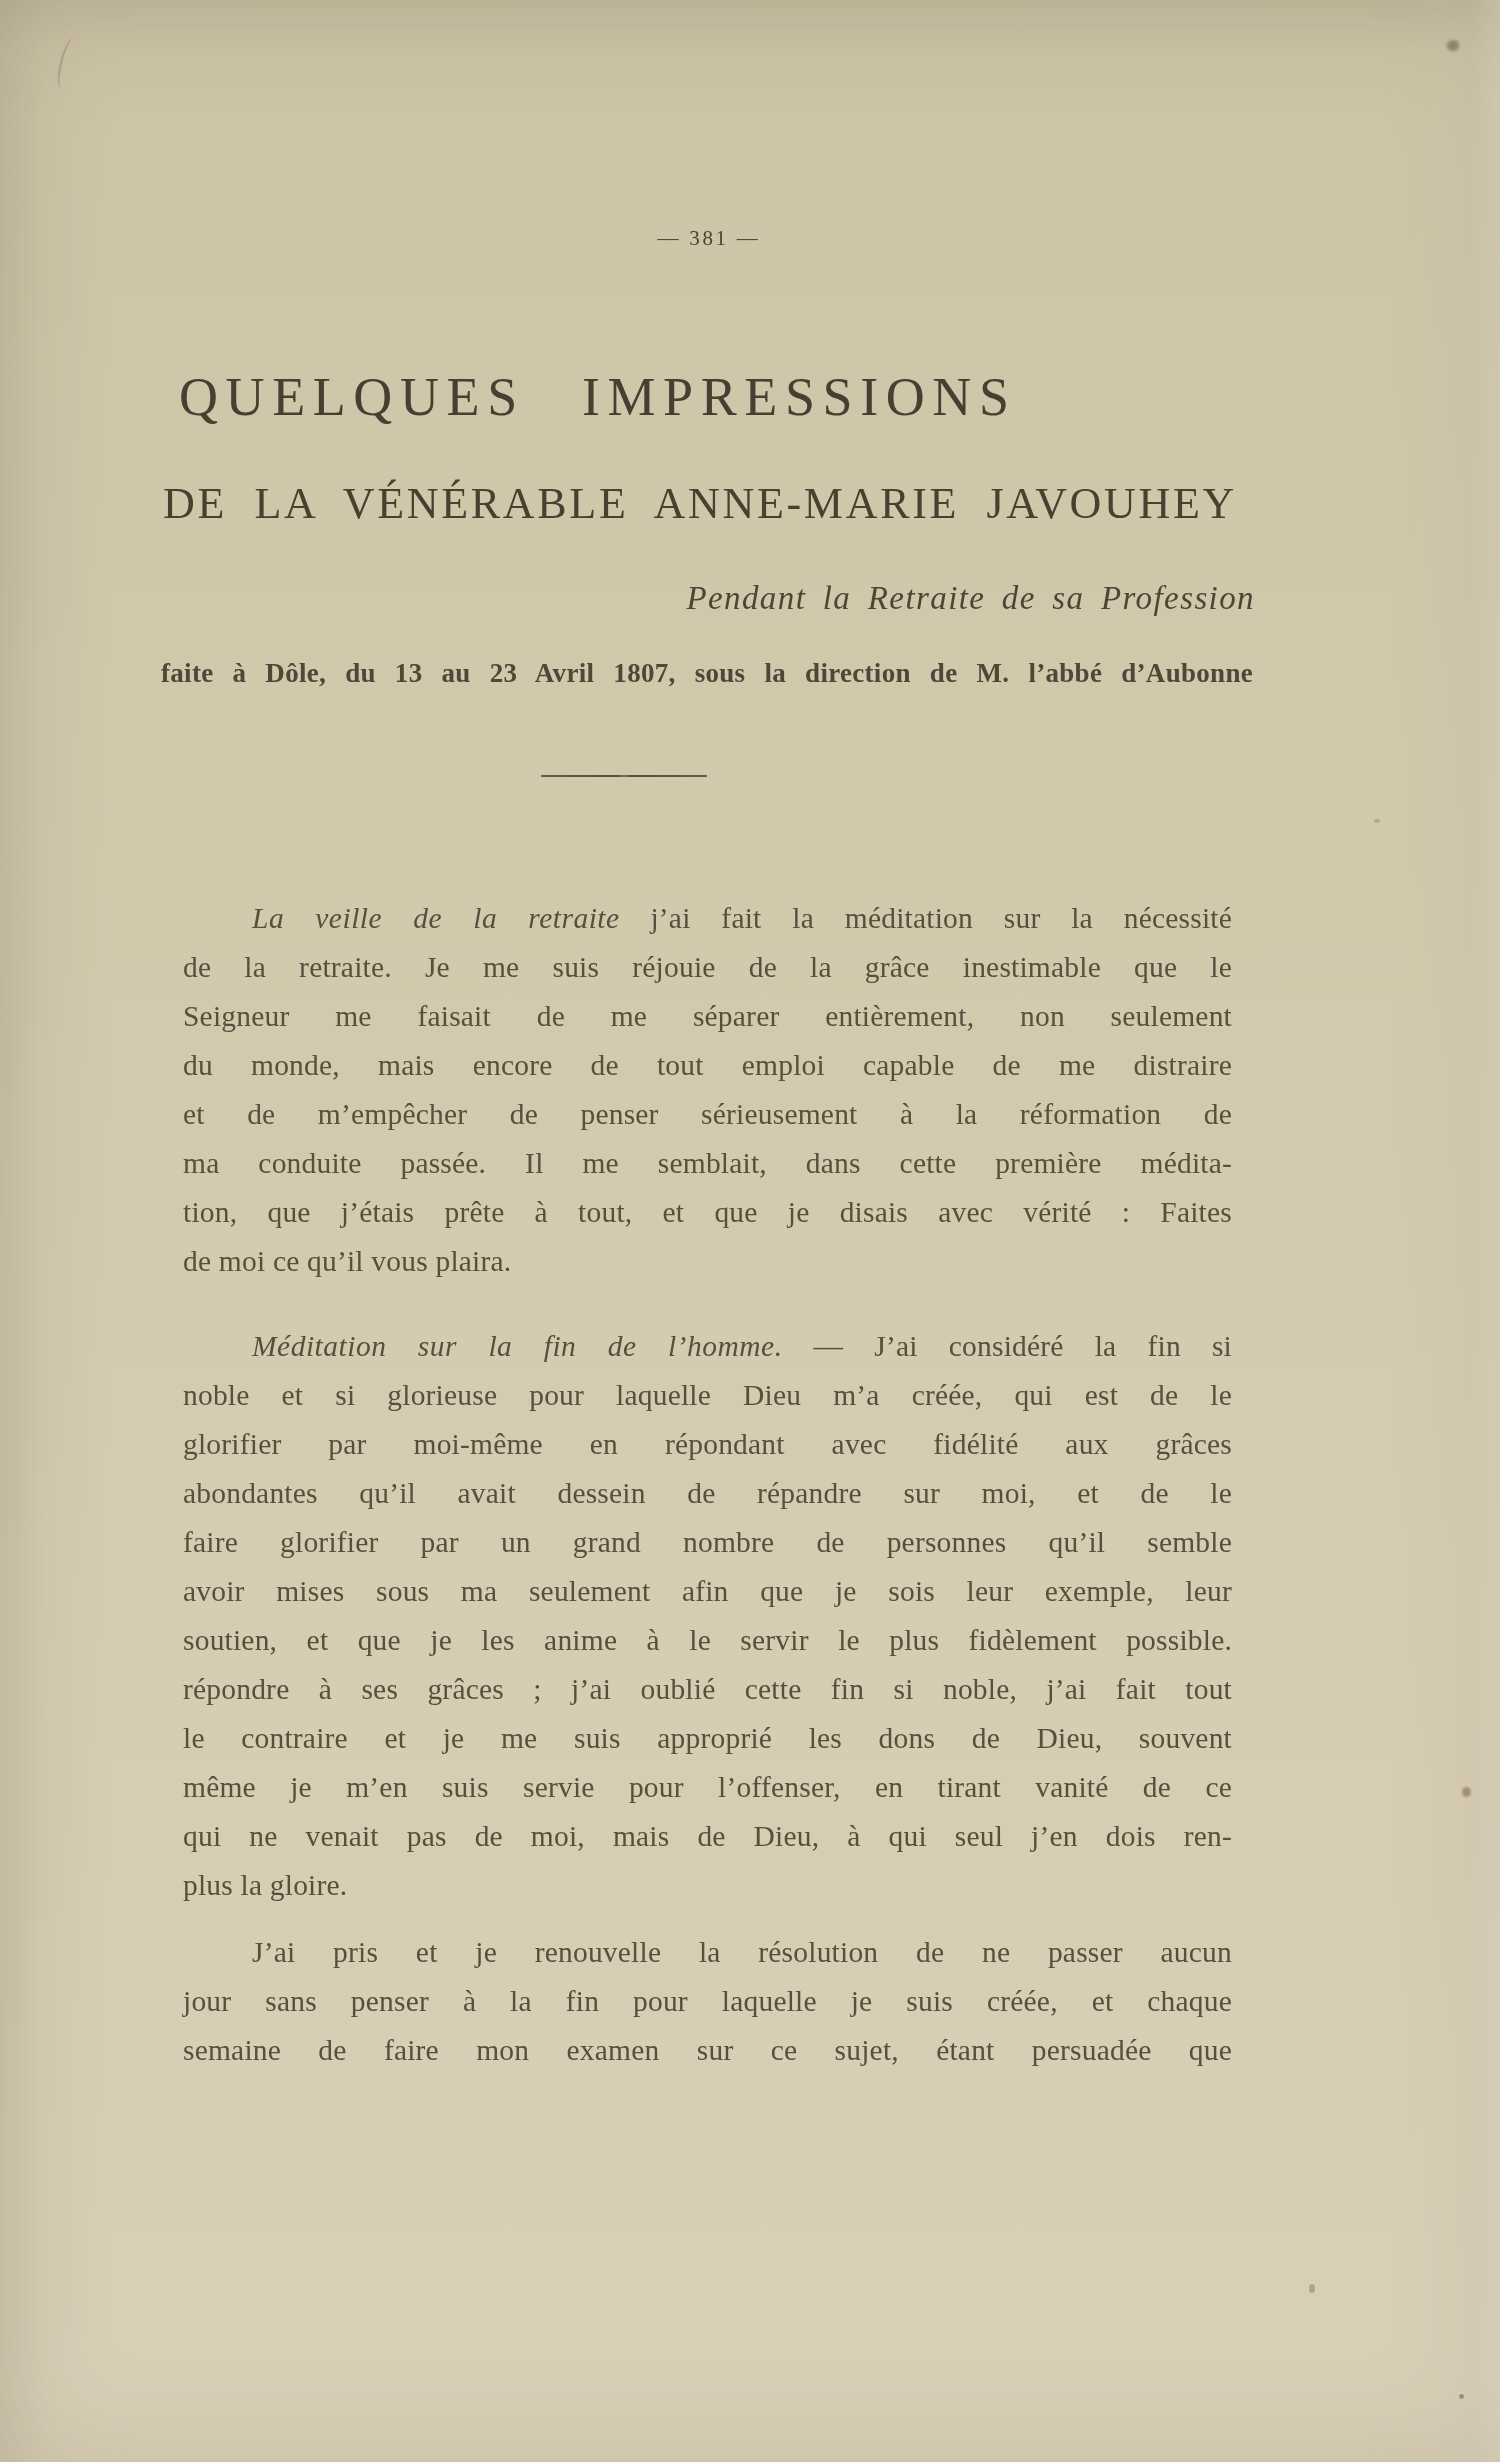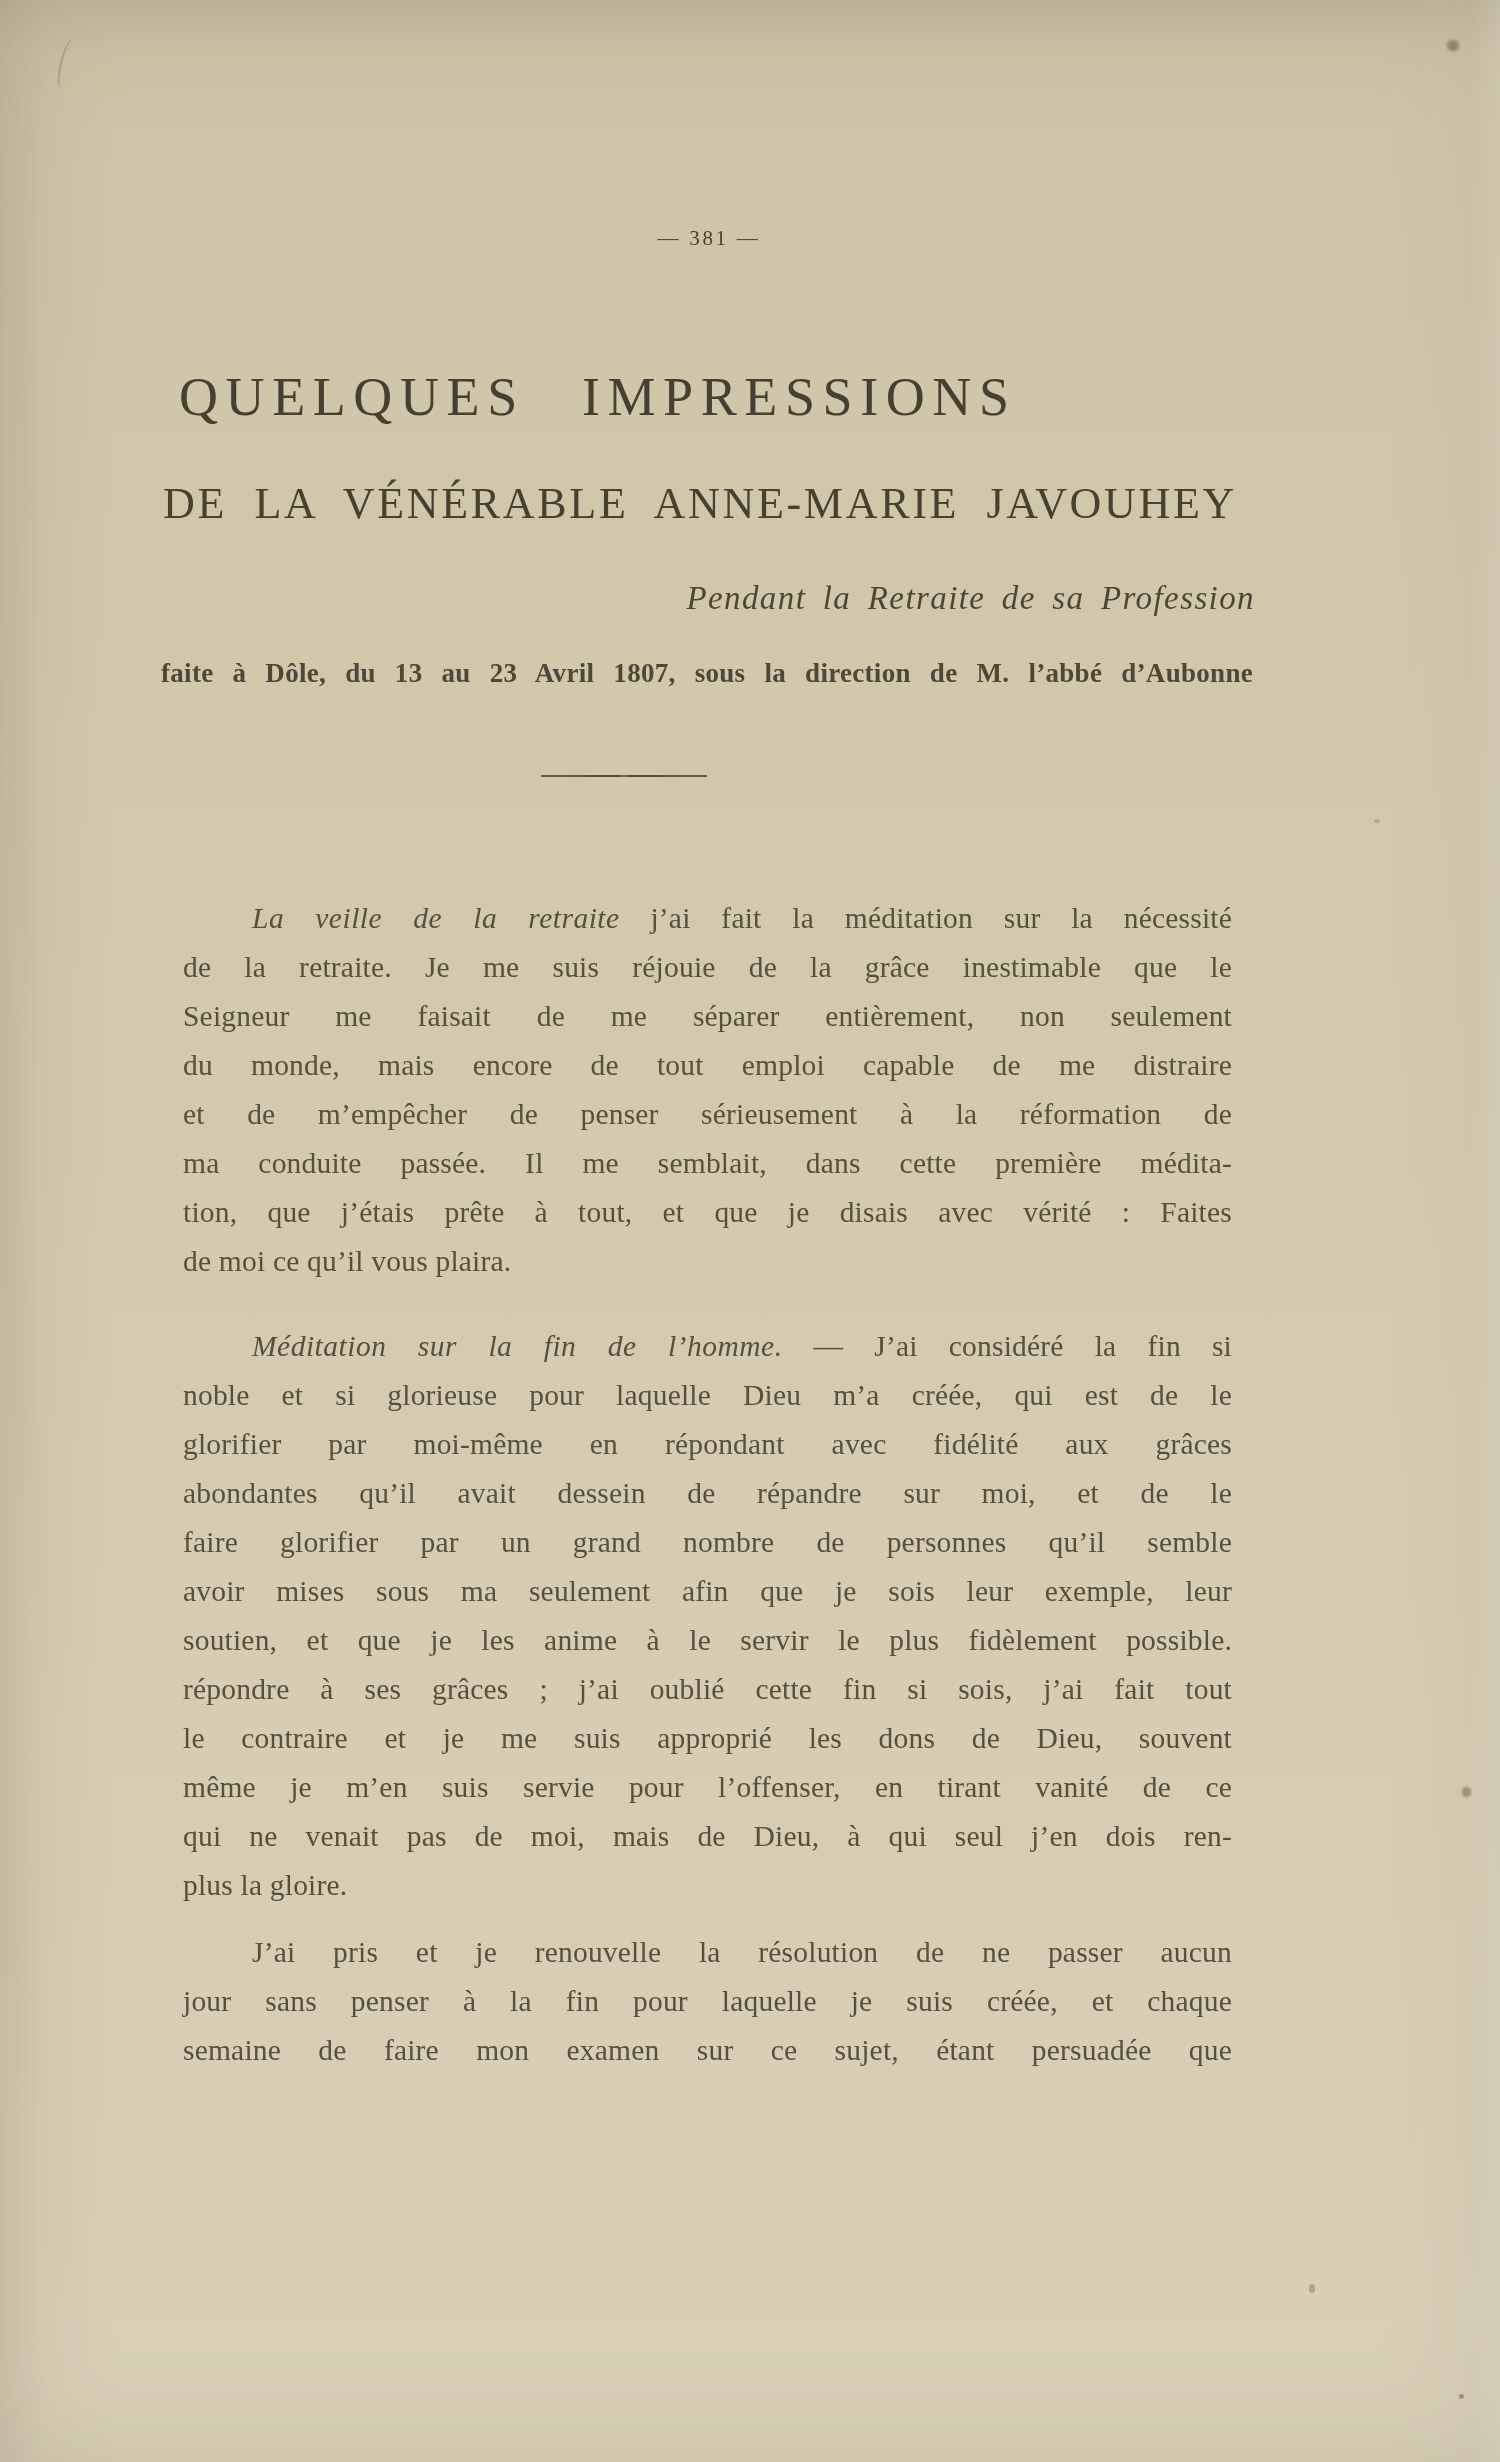--- a/index.html
+++ b/index.html
@@ -104,21 +104,21 @@
         <div class="bl lst"><span>de moi ce qu’il vous plaira.</span></div>
       </div>
       <div class="para gap-lg">
         <div class="bl ind"><span class="it">Méditation sur la fin de l’homme.</span><span> — J’ai considéré la fin si</span></div>
         <div class="bl"><span>noble et si glorieuse pour laquelle Dieu m’a créée, qui est de le</span></div>
         <div class="bl"><span>glorifier par moi-même en répondant avec fidélité aux grâces</span></div>
         <div class="bl"><span>abondantes qu’il avait dessein de répandre sur moi, et de le</span></div>
         <div class="bl"><span>faire glorifier par un grand nombre de personnes qu’il semble</span></div>
         <div class="bl"><span>avoir mises sous ma seulement afin que je sois leur exemple, leur</span></div>
         <div class="bl"><span>soutien, et que je les anime à le servir le plus fidèlement possible.</span></div>
-        <div class="bl"><span>répondre à ses grâces ; j’ai oublié cette fin si sois, j’ai fait tout</span></div>
+        <div class="bl"><span>répondre à ses grâces ; j’ai oublié cette fin si noble, j’ai fait tout</span></div>
         <div class="bl"><span>le contraire et je me suis approprié les dons de Dieu, souvent</span></div>
         <div class="bl"><span>même je m’en suis servie pour l’offenser, en tirant vanité de ce</span></div>
         <div class="bl"><span>qui ne venait pas de moi, mais de Dieu, à qui seul j’en dois ren-</span></div>
         <div class="bl lst"><span>plus la gloire.</span></div>
       </div>
       <div class="para gap-sm">
         <div class="bl ind"><span>J’ai pris et je renouvelle la résolution de ne passer aucun</span></div>
         <div class="bl"><span>jour sans penser à la fin pour laquelle je suis créée, et chaque</span></div>
         <div class="bl"><span>semaine de faire mon examen sur ce sujet, étant persuadée que</span></div>
       </div>

